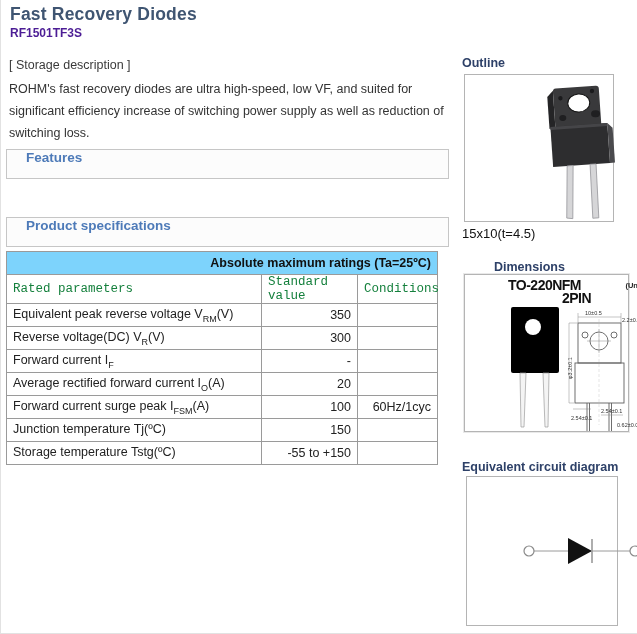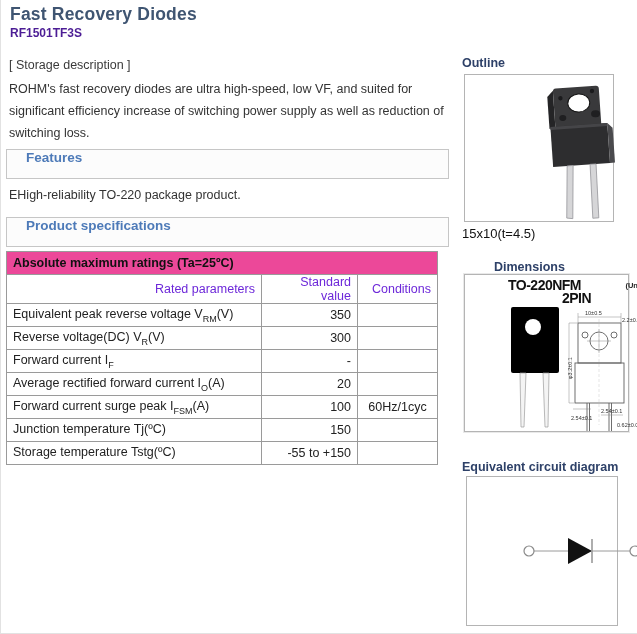--- a/index.html
+++ b/index.html
@@ -14,25 +14,25 @@
 
   .section-box { position:absolute; left:5px; width:443px; height:30px; background:#fcfcfc; border:1px solid #c6c6c6; display:flex; align-items:flex-start; }
   .section-box .sec-title { margin-left:19px; font-size:13.5px; font-weight:bold; color:#4d7ab8; }
   #features-box { top:149px; }
   #specs-box    { top:217px; }
   .feat-text { position:absolute; left:8px; top:188px; font-size:12.5px; color:#333; }
 
   
   table.ratings { position:absolute; left:5px; top:251px; width:431px; border-collapse:collapse; table-layout:fixed; font-size:12.5px; color:#222; }
   table.ratings th, table.ratings td { border:1px solid #9a9a9a; padding:0 6px; height:23px; font-weight:normal; background:#fff; }
-  table.ratings .tbl-title th { font-weight:bold; text-align:left; background:#ec4899; font-size:12.5px; color:#111;margin-top:44px; }
-  table.ratings .col-head th { text-align:right; color:#6d28d9; }
+  table.ratings .tbl-title th { font-weight:bold; text-align:right; background:#7dd3fc; font-size:12.5px; color:#111;margin-top:44px; }
+  table.ratings .col-head th { text-align:left; color:#15803d;font-family:Liberation Mono, monospace; }
   td.param { text-align:left; }
   td.value { text-align:right; padding-right:8px; }
-  td.cond  { text-align:center; }
+  td.cond  { text-align:right; }
   sub.u { font-size:9px; }
 
   
   .side-head { position:absolute; font-size:12.5px; font-weight:bold; color:#2e4168; }
   #outline-head  { left:461px; top:56px;text-align:right; }
   #dims-head     { left:461px; top:260px;padding-left:32px; }
   #circuit-head  { left:461px; top:460px; }
 
   .img-box { position:absolute; background:#fff; border:1px solid #b4b4b4;padding-left:40px; }
   #outline-box { left:463px; top:74px; width:150px; height:148px; }
@@ -55,21 +55,20 @@
 
   <div class="doc-title">Fast Recovery Diodes</div>
   <div class="part-no">RF1501TF3S</div>
 
   <div class="desc-label">[ Storage description ]</div>
   <div class="desc-text">ROHM's fast recovery diodes are ultra high-speed, low VF, and suited for significant efficiency increase of switching power supply as well as reduction of switching loss.</div>
 
   <div class="section-box" id="features-box">
     <span class="sec-title">Features</span>
   </div>
-  <div class="feat-text">EHigh-reliability TO-220 package product.</div>
 
   <div class="section-box" id="specs-box">
     <span class="sec-title">Product specifications</span>
   </div>
 
   <table class="ratings">
     <colgroup>
         <col style="width:255px">
         <col style="width:96px">
         <col style="width:80px">

